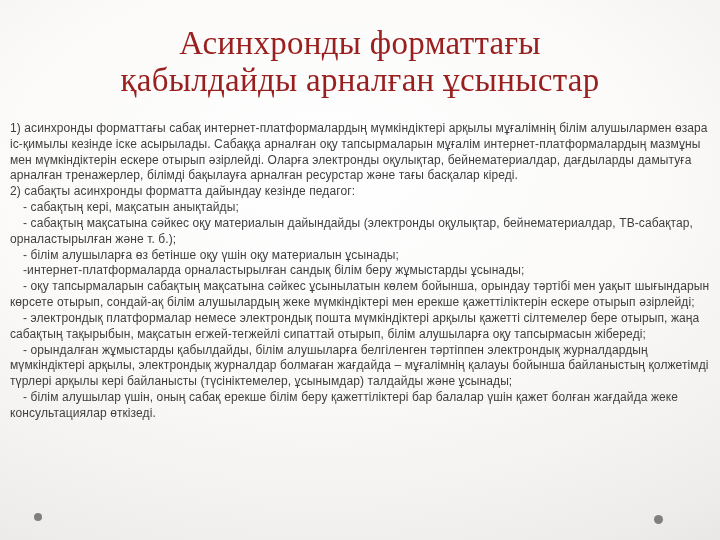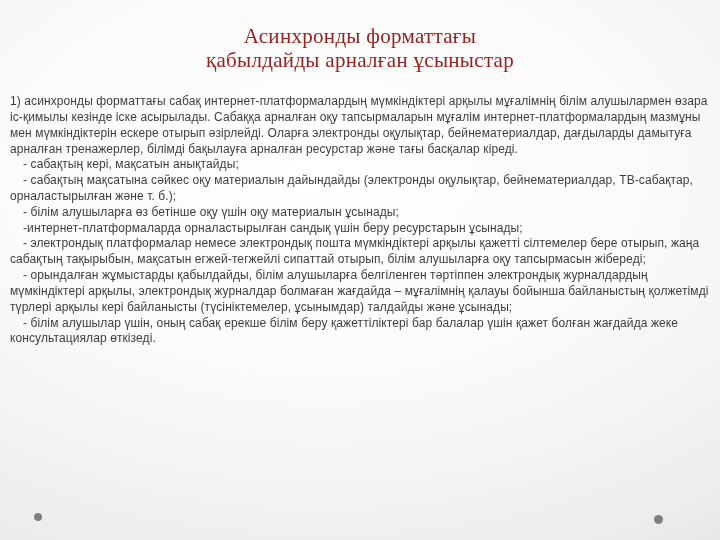--- a/index.html
+++ b/index.html
@@ -13,21 +13,21 @@
     height: 540px;
     overflow: hidden;
     background: radial-gradient(ellipse 130% 110% at 45% 32%,
                 #ffffff 0%, #fbfaf9 35%, #efeeec 65%, #e0dfdd 88%, #d6d5d3 100%);
     font-family: "Liberation Sans", sans-serif;
   }
   .title {
     padding-top: 25px;
     text-align: center;
     font-family: "Liberation Serif", "DejaVu Serif", serif;
-    font-size: 21px;
+    font-size: 33px;
     line-height: 1.12;
     color: #9a2020;
     letter-spacing: 0.3px;
   }
   .body-text {
     margin-top: 22px;
     padding: 0 9px 0 10px;
     color: #3f3f3f;
     font-size: 12px;
     line-height: 1.32;
@@ -55,24 +55,26 @@
 
 <div class="slide">
 
   <div class="title">
     <div>Асинхронды форматтағы</div>
     <div>қабылдайды арналған ұсыныстар</div>
   </div>
 
   <div class="body-text">
     <p>1)  асинхронды форматтағы сабақ интернет-платформалардың мүмкіндіктері арқылы мұғалімнің білім алушылармен өзара іс-қимылы кезінде іске асырылады. Сабаққа арналған оқу тапсырмаларын мұғалім интернет-платформалардың мазмұны мен мүмкіндіктерін ескере отырып әзірлейді. Оларға электронды оқулықтар, бейнематериалдар, дағдыларды дамытуға арналған тренажерлер, білімді бақылауға арналған ресурстар және тағы басқалар кіреді.</p>
+    <p>2)  сабақты асинхронды форматта дайындау кезінде педагог:</p>
     <p class="ind">- сабақтың кері, мақсатын анықтайды;</p>
     <p class="ind">- сабақтың мақсатына сәйкес оқу материалын дайындайды (электронды оқулықтар, бейнематериалдар, ТВ-сабақтар, орналастырылған және т. б.);</p>
     <p class="ind">- білім алушыларға өз бетінше оқу үшін оқу материалын ұсынады;</p>
-    <p class="ind">-интернет-платформаларда орналастырылған сандық үшін беру ресурстарын ұсынады;</p>
+    <p class="ind">-интернет-платформаларда орналастырылған сандық білім беру жұмыстарды ұсынады;</p>
+    <p class="ind">- оқу тапсырмаларын сабақтың мақсатына сәйкес ұсынылатын көлем бойынша, орындау тәртібі мен уақыт шығындарын көрсете отырып, сондай-ақ білім алушылардың жеке мүмкіндіктері мен ерекше қажеттіліктерін ескере отырып әзірлейді;</p>
     <p class="ind">- электрондық платформалар немесе электрондық пошта мүмкіндіктері арқылы қажетті сілтемелер бере отырып, жаңа сабақтың тақырыбын, мақсатын егжей-тегжейлі сипаттай отырып, білім алушыларға оқу тапсырмасын жібереді;</p>
     <p class="ind">- орындалған жұмыстарды қабылдайды, білім алушыларға белгіленген тәртіппен электрондық журналдардың мүмкіндіктері арқылы, электрондық журналдар болмаған жағдайда – мұғалімнің қалауы бойынша байланыстың қолжетімді түрлері арқылы кері байланысты (түсініктемелер, ұсынымдар) талдайды және ұсынады;</p>
     <p class="ind">- білім алушылар үшін, оның сабақ ерекше білім беру қажеттіліктері бар балалар үшін қажет болған  жағдайда жеке консультациялар өткізеді.</p>
   </div>
 
   <span class="dot dot-left"></span>
   <span class="dot dot-right"></span>
 
 </div>
 

